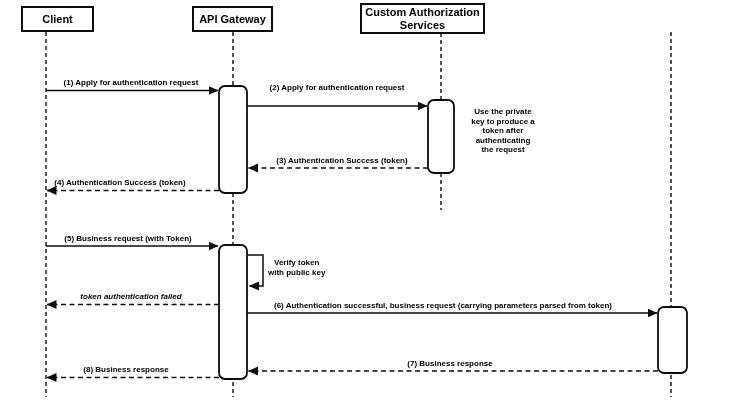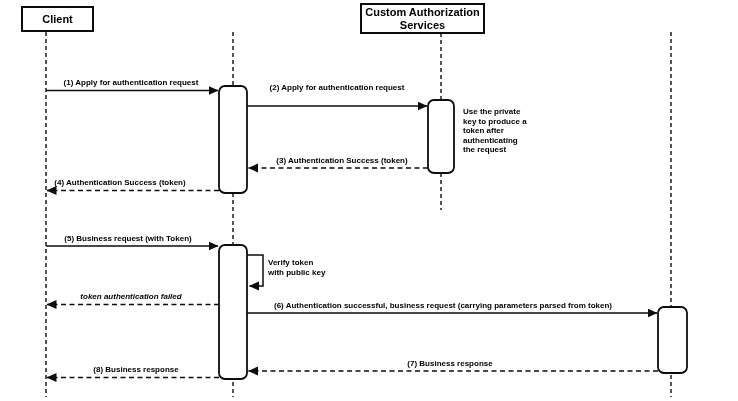--- a/index.html
+++ b/index.html
@@ -34,21 +34,21 @@
     font-size: 8px;
     white-space: nowrap;
     z-index: 2;
   }
   .free-label {
     position: absolute;
     font-weight: bold;
     font-size: 8px;
     line-height: 9.6px;
     white-space: pre-line;
-    text-align: left;
+    text-align: center;
     z-index: 2;
   }
 </style>
 </head>
 <body>
 
 <div id="canvas">
 
   <svg id="wires" viewBox="0 0 738 401" xmlns="http://www.w3.org/2000/svg">
     <defs>
@@ -73,33 +73,34 @@
     <line x1="219" y1="190.5" x2="47" y2="190.5" stroke="#0d0d0d" stroke-width="1.5" stroke-dasharray="5 3.5" marker-end="url(#arr)"></line>
     <line x1="46" y1="246" x2="218" y2="246" stroke="#0d0d0d" stroke-width="1.5" marker-end="url(#arr)"></line>
     <path d="M247.5,255 H263 V286 H249.5" fill="none" stroke="#0d0d0d" stroke-width="1.5" marker-end="url(#arr)"></path>
     <line x1="219" y1="304.5" x2="47" y2="304.5" stroke="#0d0d0d" stroke-width="1.5" stroke-dasharray="5 3.5" marker-end="url(#arr)"></line>
     <line x1="247" y1="313" x2="657" y2="313" stroke="#0d0d0d" stroke-width="1.5" marker-end="url(#arr)"></line>
     <line x1="658" y1="371" x2="248.5" y2="371" stroke="#0d0d0d" stroke-width="1.5" stroke-dasharray="5 3.5" marker-end="url(#arr)"></line>
     <line x1="219" y1="377.5" x2="47" y2="377.5" stroke="#0d0d0d" stroke-width="1.5" stroke-dasharray="5 3.5" marker-end="url(#arr)"></line>
   </svg>
 
   <div class="participant" style="left:5px; top:6px; width:73px; height:26px;margin-left:16px;">Client</div>
+  <div class="participant" style="left:192px; top:6px; width:81px; height:26px;">API Gateway</div>
   <div class="participant" style="left:360px; top:3px; width:125px; height:31px;">Custom Authorization Services</div>
 
   <div class="msg-label" style="left:131px; top:78px;">(1) Apply for authentication request</div>
   <div class="msg-label" style="left:337px; top:83px;">(2) Apply for authentication request</div>
   <div class="msg-label" style="left:342px; top:155.5px;">(3) Authentication Success (token)</div>
   <div class="msg-label" style="left:120px; top:178px;text-align:right;">(4) Authentication Success (token)</div>
   <div class="msg-label" style="left:128px; top:233.5px;">(5) Business request (with Token)</div>
   <div class="free-label" style="left:268px; top:258px;">Verify token
 with public key</div>
   <div class="msg-label" style="left:131px; top:292px;font-style:italic;">token authentication failed</div>
   <div class="msg-label" style="left:443px; top:300.5px;">(6) Authentication successful, business request (carrying parameters parsed from token)</div>
   <div class="msg-label" style="left:450px; top:358.5px;text-align:right;">(7) Business response</div>
-  <div class="msg-label" style="left:136px; top:365px;">(8) Business response</div>
+  <div class="msg-label" style="left:126px; top:365px;">(8) Business response</div>
 
   <div class="free-label" style="left:463px; top:107px; width:80px;">Use the private
 key to produce a
 token after
 authenticating
 the request</div>
 
 </div>
 
 </body></html>

